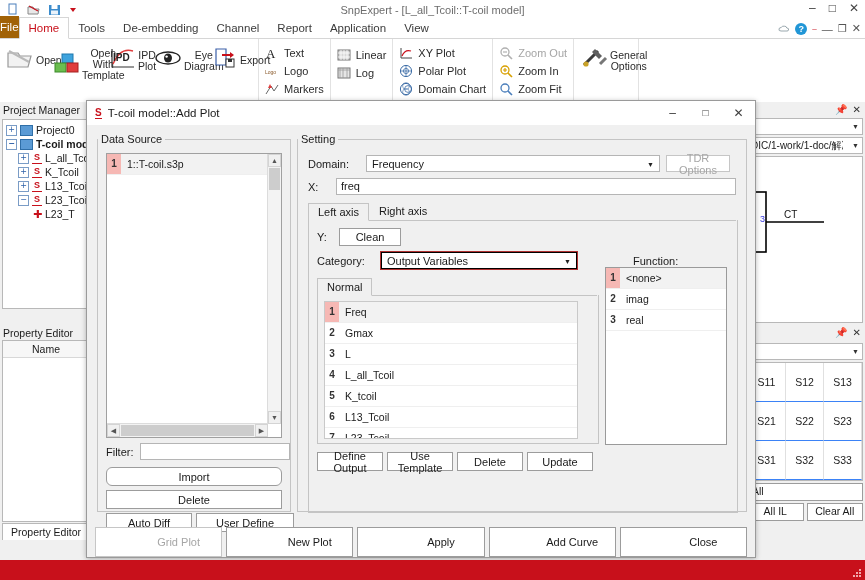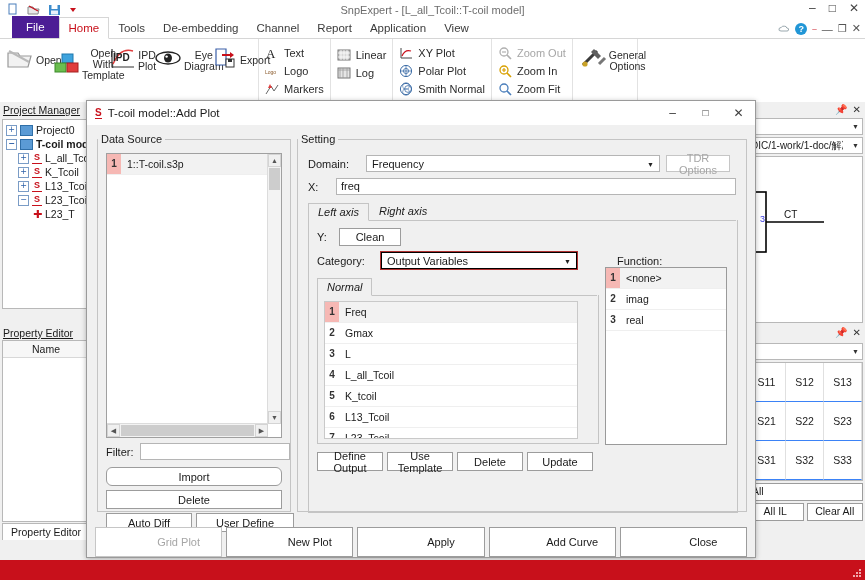--- a/index.html
+++ b/index.html
@@ -18,38 +18,38 @@
   #titlebar-text{position:absolute;left:0;top:4px;width:865px;text-align:center;font-size:11px;color:#6d6d6d;pointer-events:none;}
   #win-ctrl{position:absolute;right:6px;top:2px;display:flex;gap:13px;color:#444;font-size:12px;}
   #win-ctrl span{cursor:default;line-height:12px;}
   #help-row{position:absolute;right:4px;top:22px;display:flex;align-items:center;gap:5px;font-size:11px;color:#555;}
   .qmark{width:12px;height:12px;border-radius:50%;background:#2196d6;color:#fff;font-size:9px;
         text-align:center;line-height:12px;font-weight:bold;}
 
   
   #tabs{height:20px;background:#fff;display:flex;align-items:flex-end;padding-left:0;border-bottom:1px solid #d6d6d6;}
   .tab{padding:3px 9px 3px 9px;font-size:11.5px;color:#3b3b3b;line-height:14px;cursor:default;}
-  .tab.file{background:#4c1d95;color:#fff;padding:4px 14px;font-weight:normal;margin-left:12px;}
+  .tab.file{background:#a16207;color:#fff;padding:4px 0;font-weight:normal;}
   .tab.active{color:#c8101b;border:1px solid #d6d6d6;border-bottom:1px solid #fff;background:#fff;position:relative;top:1px;}
 
   
   #ribbon{height:63px;background:#fff;display:flex;align-items:stretch;border-bottom:1px solid #d0d0d0;}
   .rgroup{display:flex;align-items:flex-start;padding:3px 4px 0 4px;border-right:1px solid #e2e2e2;height:58px;}
   .bigbtn{width:46px;display:flex;flex-direction:row;align-items:center;padding-top:3px;cursor:default;}
   .bigbtn .lbl{font-size:10.5px;text-align:center;line-height:11px;margin-top:3px;color:#2b2b2b;}
   .bigbtn.wide{width:56px;}
   .iconbox{width:32px;height:28px;position:relative;}
   .smallcol{display:flex;flex-direction:column;justify-content:flex-start;padding:4px 6px 0 6px;gap:2px;}
   .smallbtn{display:flex;align-items:center;gap:5px;font-size:11px;color:#2b2b2b;height:16px;cursor:default;}
   .smallbtn.dis{color:#a6a6a6;}
   .sico{width:14px;height:14px;position:relative;flex:0 0 14px;}
 
   
   #leftpanel{position:absolute;left:0;top:102px;width:92px;bottom:20px;background:#f0f0f0;}
-  .dockhdr{height:15px;background:#f0f0f0;font-size:10.5px;color:#1a1a1a;padding:2px 0 0 3px;text-decoration:underline;}
+  .dockhdr{height:15px;background:#f0f0f0;font-size:10.5px;color:#1a1a1a;padding:2px 0 0 3px;}
   .dockbody{background:#fff;border:1px solid #b8b8b8;margin:0 2px;}
   #tree{height:185px;overflow:hidden;padding:3px 0 0 3px;}
   .tnode{display:flex;align-items:center;height:14px;font-size:10.5px;white-space:nowrap;cursor:default;}
   .expander{width:9px;height:9px;border:1px solid #7a9cc6;background:#fff;font-size:8px;line-height:7px;
             text-align:center;color:#2b5fa8;margin-right:3px;flex:0 0 9px;font-family:"DejaVu Sans",sans-serif;}
   .folder{width:11px;height:9px;background:#5b9bd5;border:1px solid #2f6fa8;margin-right:3px;flex:0 0 11px;}
   .sicon{width:10px;height:11px;flex:0 0 10px;margin-right:3px;color:#c8101b;font-weight:bold;font-size:9px;
          border-bottom:1px solid #c8101b;line-height:10px;text-align:center;}
   .plusicon{width:11px;flex:0 0 11px;margin-right:2px;color:#c8101b;text-align:center;font-size:11px;line-height:10px;}
   #propeditor{position:absolute;left:0;top:325px;width:92px;bottom:20px;}
@@ -110,21 +110,21 @@
 
   #fs-setting{left:210px;top:32px;width:448px;height:377px;}
   #dlg-bottom{position:absolute;left:8px;right:8px;bottom:8px;height:22px;display:flex;gap:4px;}
   #dlg-bottom .btn{flex:1;height:30px;padding-left:40px;}
 
   .dropdown{background:#fff;border:1px solid #b5b5b5;height:17px;font-size:11px;position:relative;
             line-height:17px;padding-left:5px;box-sizing:border-box;color:#1a1a1a;}
   .dropdown .dda{position:absolute;right:5px;top:0;font-size:7px;color:#222;}
   .dropdown.hl{border:1px solid #000000;outline:1px solid #b03030;}
 
-  .tabstrip{display:flex;align-items:flex-end;height:18px;border-bottom:1px solid #c4c4c4;font-style:italic;}
+  .tabstrip{display:flex;align-items:flex-end;height:18px;border-bottom:1px solid #c4c4c4;}
   .ttab{font-size:11px;padding:2px 9px;border:1px solid transparent;cursor:default;color:#1a1a1a;}
   .ttab.on{border:1px solid #c4c4c4;border-bottom:1px solid #f0f0f0;background:#f0f0f0;position:relative;top:1px;}
 
   #statusbar{position:absolute;left:0;bottom:0;width:865px;height:20px;background:#c8101b;}
   .grip{position:absolute;right:3px;bottom:2px;width:10px;height:10px;}
   .grip i{position:absolute;width:2px;height:2px;background:#f1a7ab;display:block;}
 </style>
 </head>
 <body>
 
@@ -296,21 +296,21 @@
             </svg></span>
         <span>Polar Plot</span>
       </div>
       <div class="smallbtn">
         <span class="sico"><svg width="14" height="14" viewBox="0 0 14 14">
               <circle cx="7" cy="7" r="5.6" fill="none" stroke="#3f6fa8" stroke-width="1"></circle>
               <circle cx="9" cy="7" r="3.4" fill="none" stroke="#3f6fa8" stroke-width="0.8"></circle>
               <circle cx="7" cy="4" r="3.4" fill="none" stroke="#3f6fa8" stroke-width="0.6"></circle>
               <circle cx="7" cy="10" r="3.4" fill="none" stroke="#3f6fa8" stroke-width="0.6"></circle>
             </svg></span>
-        <span>Smith Normal</span>
+        <span>Domain Chart</span>
       </div>
     </div>
 
     <div class="rgroup smallcol" style="padding-top:6px;">
       <div class="smallbtn dis">
         <span class="sico"><svg width="14" height="14" viewBox="0 0 14 14">
               <circle cx="6" cy="6" r="4" fill="none" stroke="#b0b0b0" stroke-width="1.3"></circle>
               <path d="M9 9 L13 13" stroke="#b0b0b0" stroke-width="1.6"></path>
               <path d="M4 6 L8 6" stroke="#b0b0b0" stroke-width="1.2"></path>
             </svg></span>
@@ -528,21 +528,21 @@
           <span class="fieldlbl" style="width:16px;">Y:</span>
           <div class="btn" style="width:62px;height:18px;">Clean</div>
         </div>
 
         <div style="position:absolute;left:8px;top:32px;display:flex;align-items:center;gap:8px;">
           <span class="fieldlbl" style="width:56px;">Category:</span>
           <div class="dropdown hl" style="width:196px;">
             <span>Output Variables</span>
             <span class="dda">▼</span>
           </div>
-          <span class="fieldlbl" style="margin-left:32px;">Function:</span>
+          <span class="fieldlbl" style="margin-left:48px;">Function:</span>
         </div>
 
         <div class="tabstrip" style="position:absolute;left:8px;top:57px;width:280px;">
           <div class="ttab on">Normal</div>
         </div>
 
         <div style="position:absolute;left:8px;top:75px;width:280px;height:148px;border:1px solid #c4c4c4;border-top:none;">
           <div style="position:absolute;left:6px;top:6px;width:252px;height:136px;background:#fff;border:1px solid #c9c9c9;overflow:hidden;">
             <div class="lrow sel">
               <span class="num">1</span>

